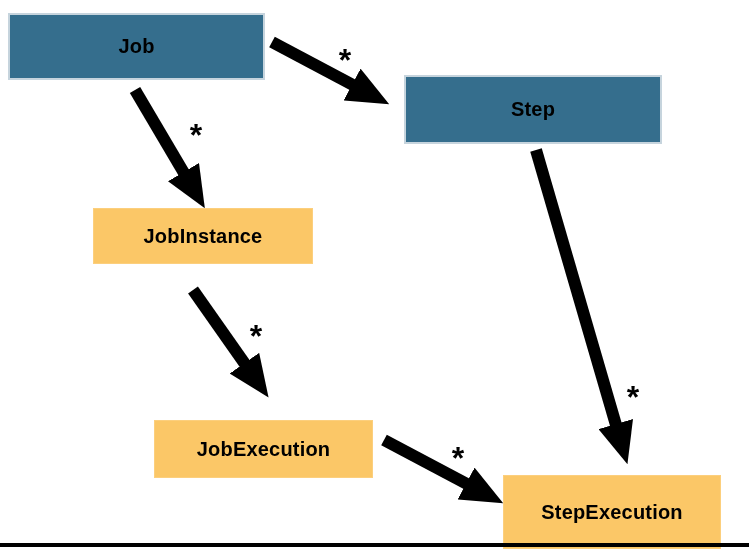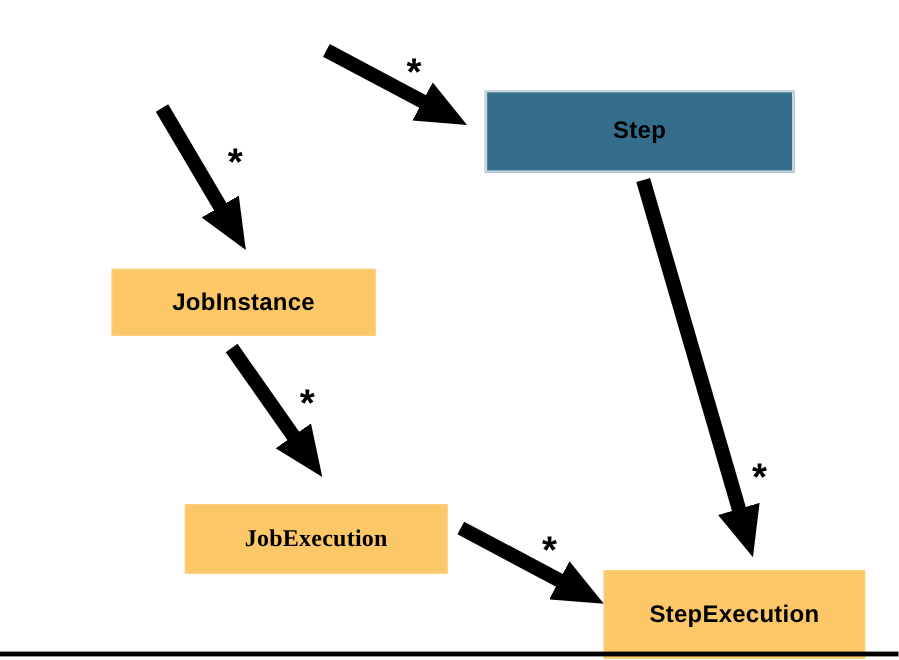--- a/index.html
+++ b/index.html
@@ -29,22 +29,22 @@
   .node.blue {
     background: #356e8d;
     border: 2px solid #c6d4dd;
   }
   .node.yellow {
     background: #fbc767;
     border: 1px solid #fccf7d;
   }
   #node-job           { left: 8px;   top: 13px;  width: 257px; height: 67px; }
   #node-step          { left: 404px; top: 75px;  width: 258px; height: 69px; text-align: center; }
-  #node-jobinstance   { left: 93px;  top: 224px; width: 220px; height: 56px; }
-  #node-jobexecution  { left: 154px; top: 420px; width: 219px; height: 58px; font-family: Liberation Serif, serif; }
+  #node-jobinstance   { left: 93px;  top: 208px; width: 220px; height: 56px; }
+  #node-jobexecution  { left: 154px; top: 420px; width: 219px; height: 58px; }
   #node-stepexecution { left: 503px; top: 475px; width: 218px; height: 74px; }
   #arrow-layer {
     position: absolute;
     left: 0; top: 0;
     width: 749px;
     height: 550px;
   }
   .edge-shaft {
     stroke: #000000;
     stroke-width: 12;
@@ -83,20 +83,23 @@
     <line class="edge-shaft" x1="384" y1="440" x2="467" y2="484" marker-end="url(#arrowhead)"></line>
     <line class="edge-shaft" x1="536" y1="150" x2="616" y2="425" marker-end="url(#arrowhead)"></line>
 
     <text class="mult-label" x="345" y="71" text-anchor="middle">*</text>
     <text class="mult-label" x="196" y="146" text-anchor="middle">*</text>
     <text class="mult-label" x="256" y="347" text-anchor="middle">*</text>
     <text class="mult-label" x="458" y="469" text-anchor="middle">*</text>
     <text class="mult-label" x="633" y="408" text-anchor="middle">*</text>
   </svg>
 
+  <div id="node-job" class="node blue">
+    <span>Job</span>
+  </div>
 
   <div id="node-step" class="node blue">
     <span>Step</span>
   </div>
 
   <div id="node-jobinstance" class="node yellow">
     <span>JobInstance</span>
   </div>
 
   <div id="node-jobexecution" class="node yellow">

